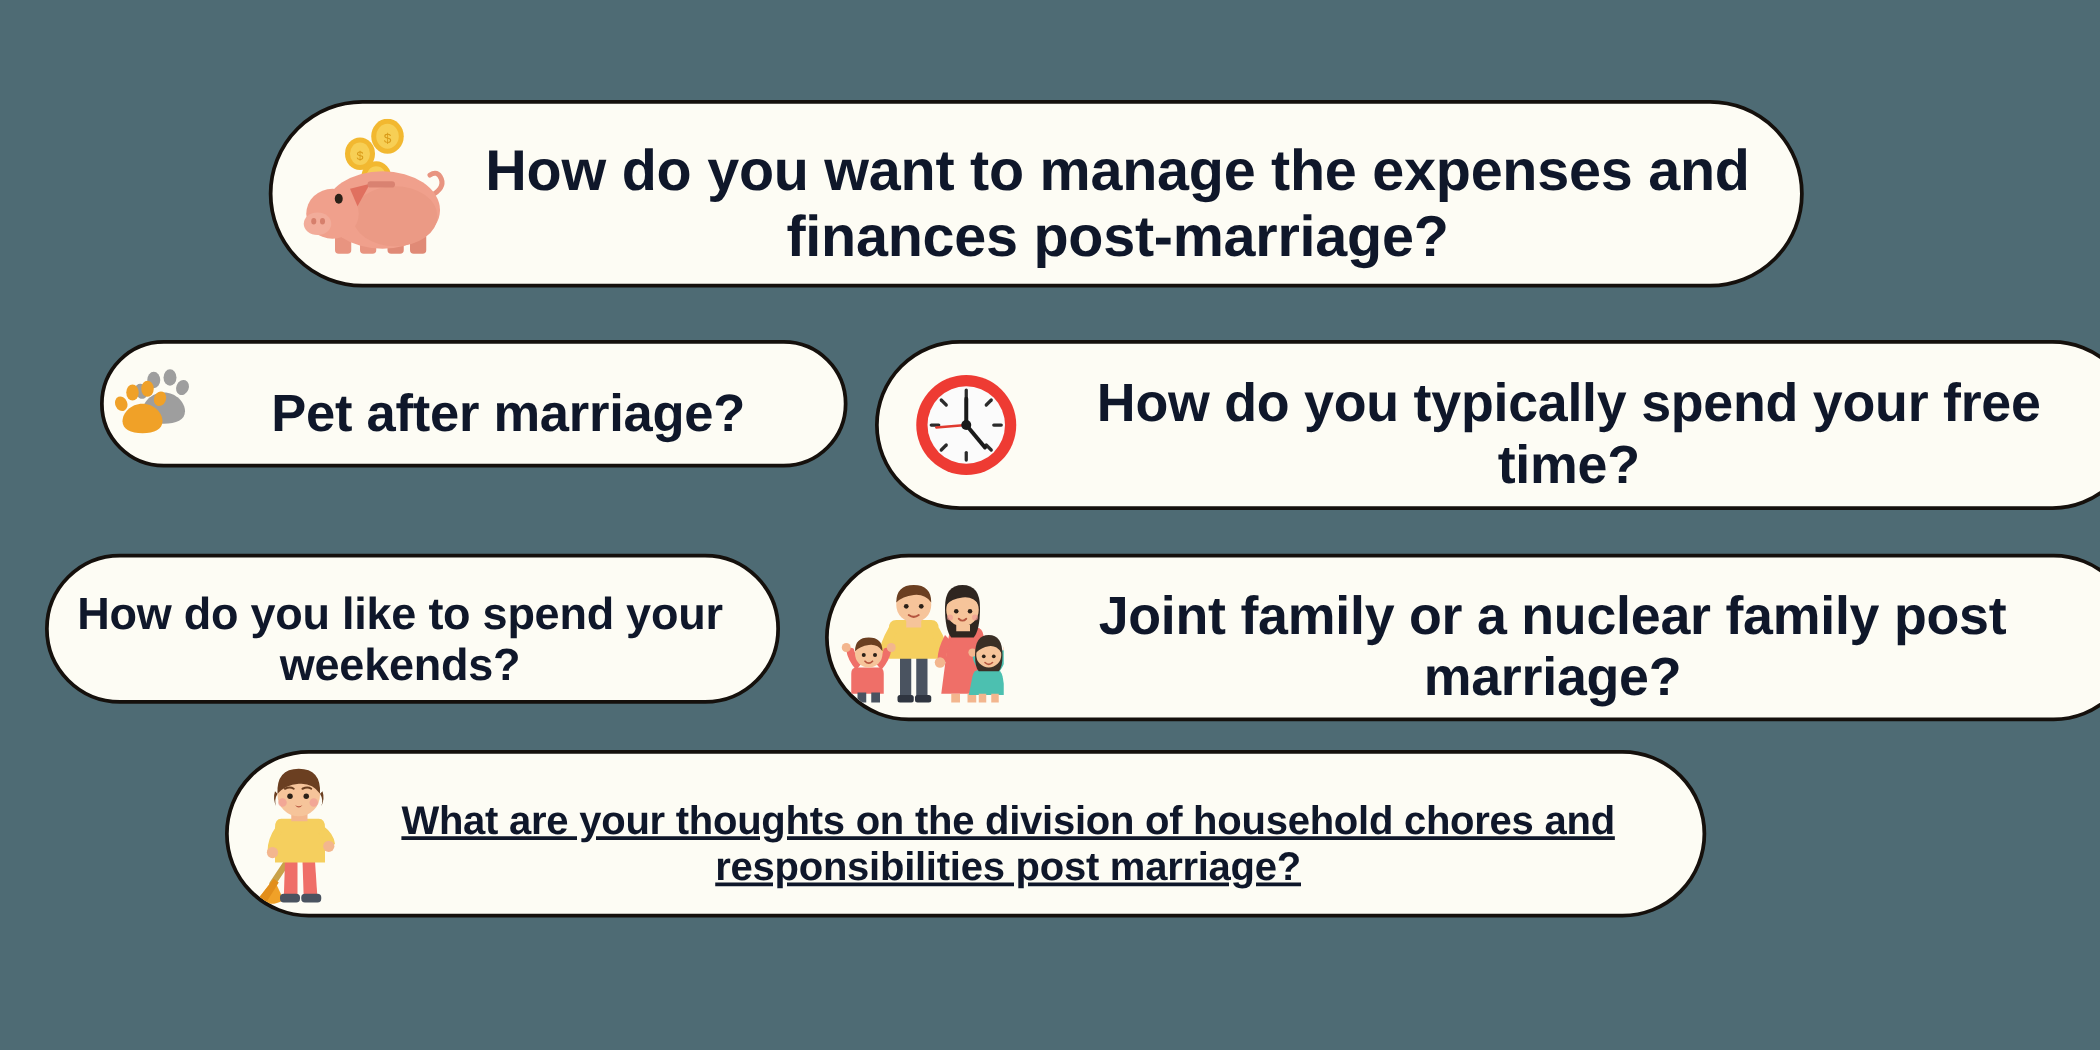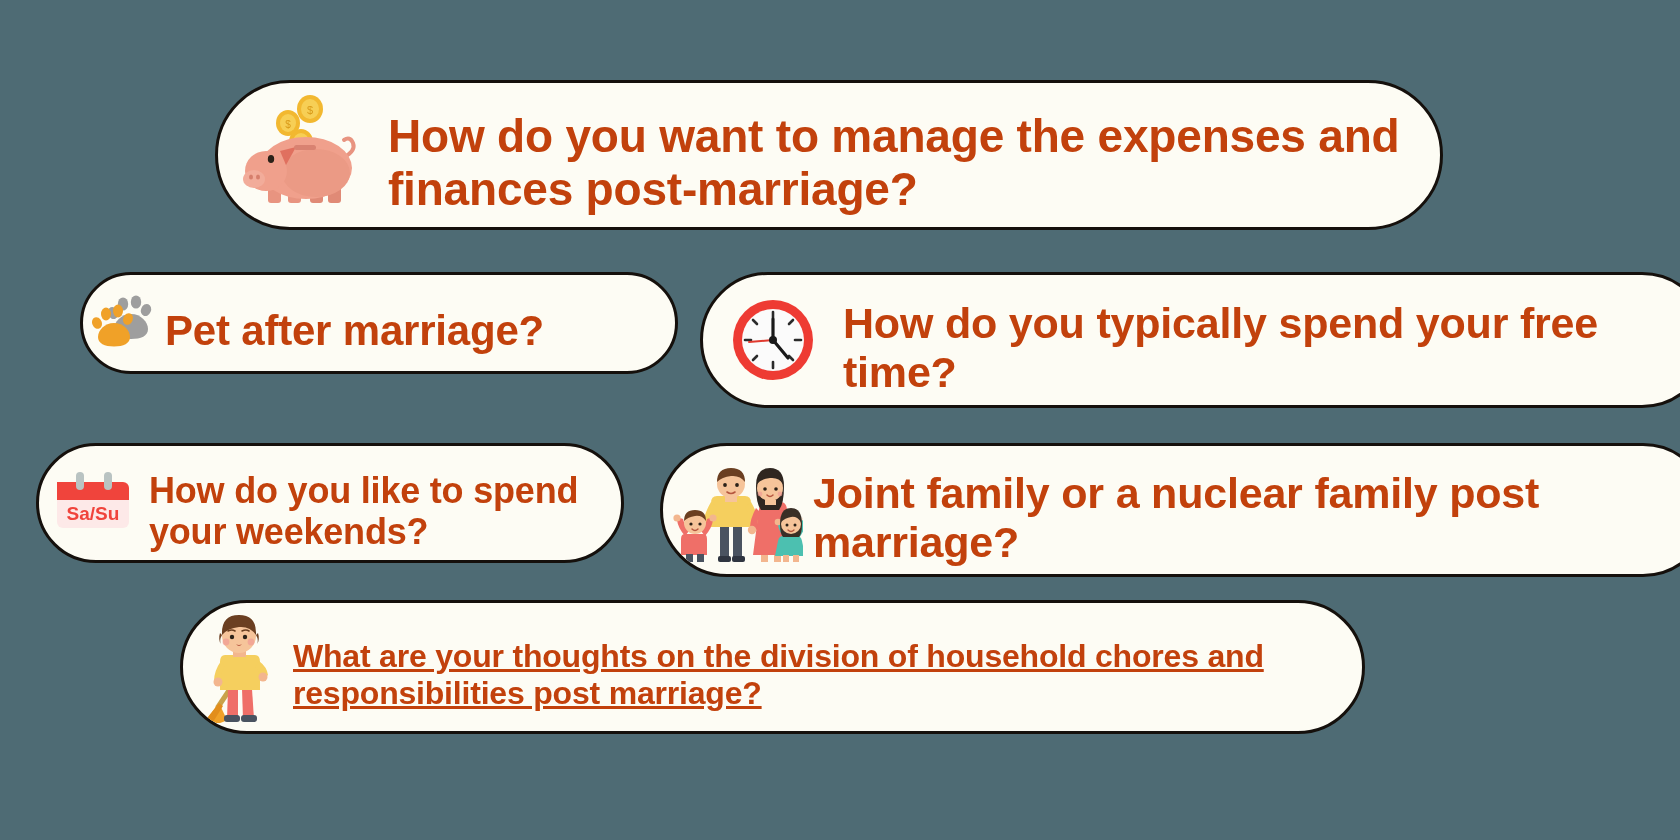--- a/index.html
+++ b/index.html
@@ -32,23 +32,23 @@
     overflow: hidden;
   }
   .pill .icon-slot {
     flex: 0 0 auto;
     display: flex;
     align-items: center;
     justify-content: center;
   }
   .pill .q-text {
     flex: 1 1 auto;
-    color: #c2410c;
+    color: #0f172a;
     font-weight: bold;
-    text-align: left;
+    text-align: center;
     line-height: 1.15;
     letter-spacing: -0.2px;
     margin-top: 16px;
   }
   .cond { font-family: "Liberation Sans Narrow", "Liberation Sans", sans-serif; font-stretch: condensed; }
 
   
   #pill-finances { left: 215px;  top: 80px;  width: 1228px; height: 150px; }
   #pill-finances .icon-slot { width: 170px; height: 120px; }
   #pill-finances .q-text { font-size: 46px; padding-right: 40px; }
@@ -162,35 +162,20 @@
         <line x1="48" y1="48" x2="48" y2="27" stroke="#1a1a1a" stroke-width="3.2" stroke-linecap="round"></line>
         <line x1="48" y1="48" x2="63" y2="66" stroke="#1a1a1a" stroke-width="3.2" stroke-linecap="round"></line>
         <line x1="48" y1="48" x2="24" y2="50" stroke="#e03a2f" stroke-width="2" stroke-linecap="round"></line>
         <circle cx="48" cy="48" r="4" fill="#1a1a1a"></circle>
       </svg>
     </div>
     <div class="q-text cond">How do you typically spend your free time?</div>
   </div>
 
   <div class="pill" id="pill-weekend" style="background: rgb(253, 252, 244); border-color: rgb(21, 16, 12);">
-    <div class="icon-slot">
-      <svg class="icon-svg" width="74" height="62" viewBox="0 0 74 62">
-
-        <rect x="19" y="0" width="8" height="18" rx="4" fill="#b9c3c2"></rect>
-        <rect x="47" y="0" width="8" height="18" rx="4" fill="#b9c3c2"></rect>
-
-        <path d="M4 10 h66 a6 6 0 0 1 6 6 v12 h-78 v-12 a6 6 0 0 1 6 -6 z" transform="translate(-4,0)" fill="#f0443c"></path>
-
-        <path d="M0 28 h72 v22 a6 6 0 0 1 -6 6 h-60 a6 6 0 0 1 -6 -6 z" fill="#fde9e8"></path>
-        <text x="36" y="48" font-size="19" font-weight="bold" fill="#f0443c" text-anchor="middle" font-family="'Liberation Sans',sans-serif">Sa/Su</text>
-
-        <rect x="19" y="2" width="8" height="16" rx="4" fill="#b9c3c2"></rect>
-        <rect x="47" y="2" width="8" height="16" rx="4" fill="#b9c3c2"></rect>
-      </svg>
-    </div>
     <div class="q-text">How do you like to spend your weekends?</div>
   </div>
 
   <div class="pill" id="pill-family" style="background: rgb(253, 252, 244); border-color: rgb(21, 16, 12);">
     <div class="icon-slot">
       <svg class="icon-svg" width="130" height="108" viewBox="0 0 130 108">
 
         <g>
           <rect x="47" y="66" width="9" height="38" fill="#4a5360"></rect>
           <rect x="60" y="66" width="9" height="38" fill="#4a5360"></rect>

